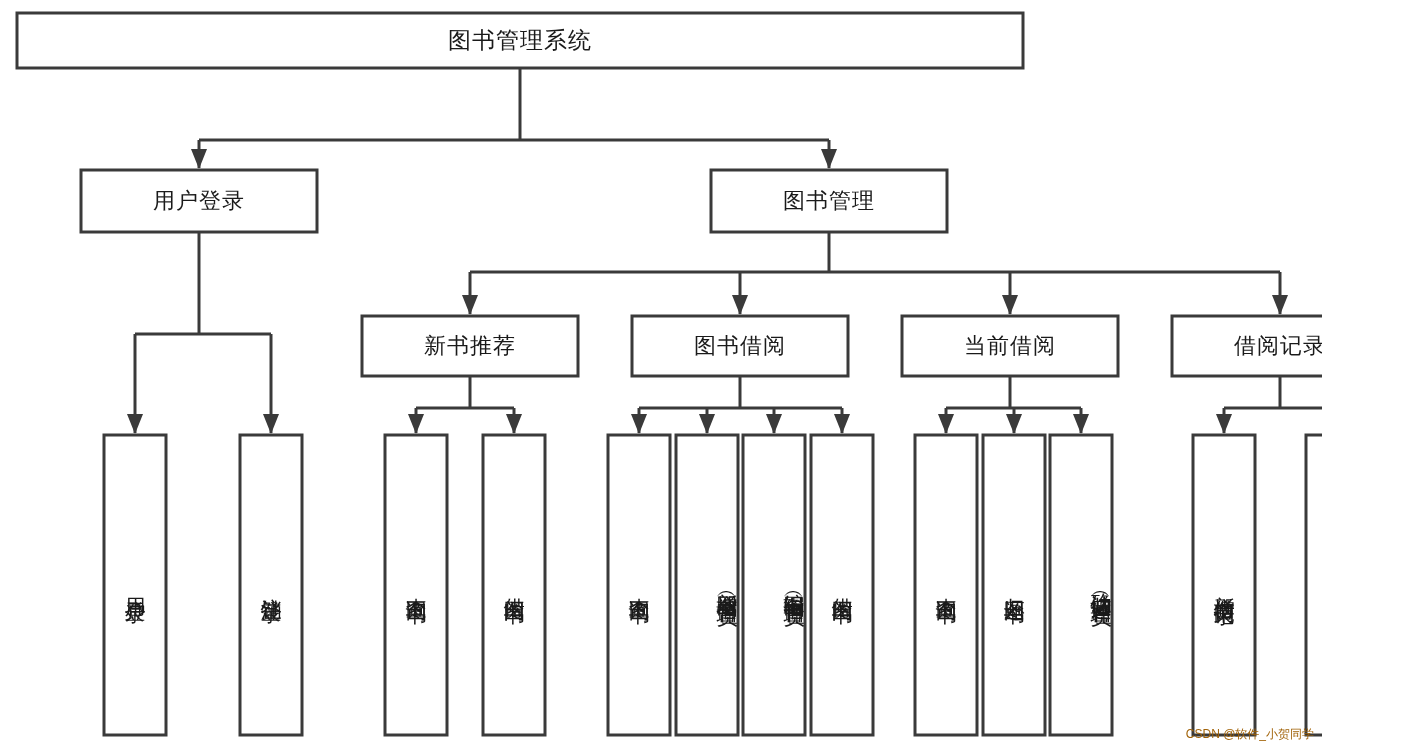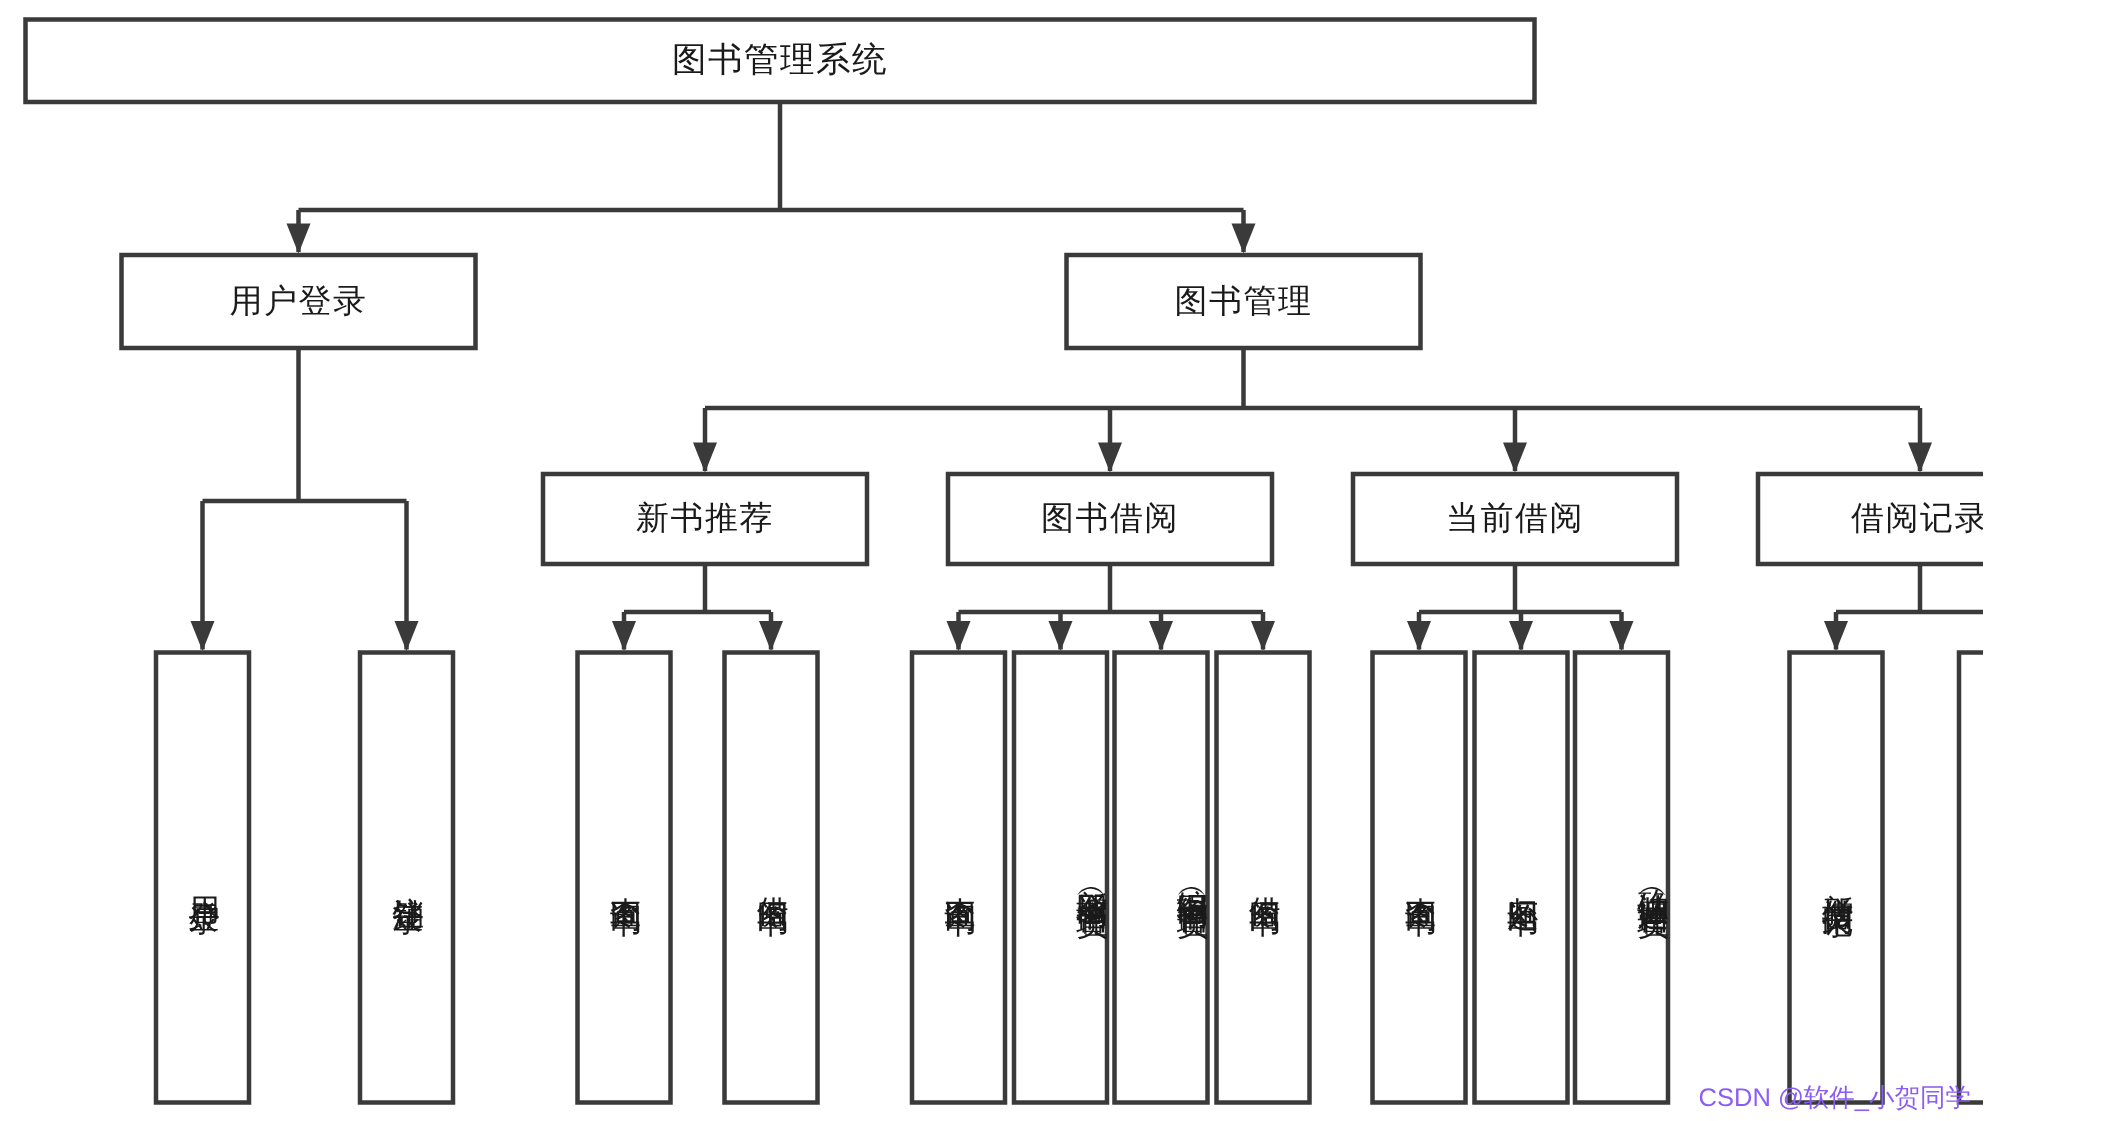--- a/index.html
+++ b/index.html
@@ -65,22 +65,22 @@
     pointer-events: none;
     display: flex;
     align-items: flex-start;
     justify-content: center;
   }
   .watermark {
     position: absolute;
     right: 8px;
     bottom: 4px;
     font-family: "Liberation Sans", "DejaVu Sans", sans-serif;
-    font-size: 17px;
-    color: #8b5cf6;
+    font-size: 12px;
+    color: #a16207;
     white-space: nowrap;
     pointer-events: none;
   }
 </style>
 </head>
 <body>
 
 <div id="diagram-root">
 
   <svg class="diagram-canvas" viewBox="0 0 1405 747">

